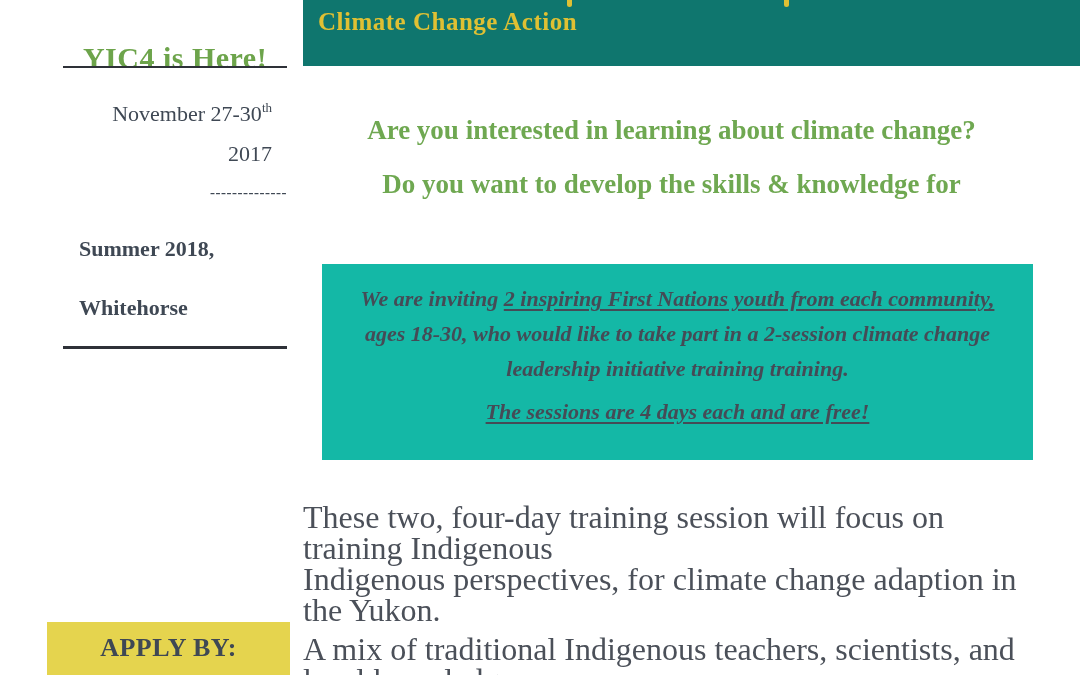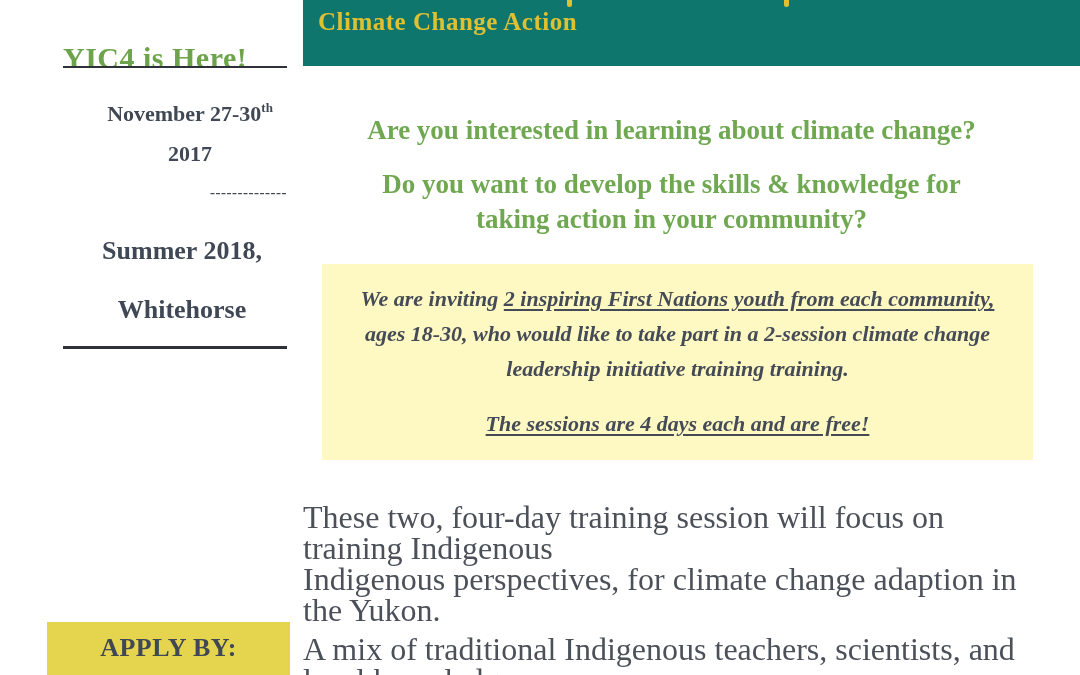--- a/index.html
+++ b/index.html
@@ -9,42 +9,42 @@
     height: 675px;
     background: #ffffff;
     overflow: hidden;
     font-family: "Liberation Serif", serif;
   }
   .page p { margin: 0; }
 
   
   .flyer-title {
     position: absolute; left: 63px; top: 5px; width: 224px;
-    font-size: 30px; font-weight: bold;
+    text-align: center; font-size: 30px; font-weight: bold;
     color: #6da44b; letter-spacing: 0.5px; margin-top: 36px;
   }
   .divider { position: absolute; left: 63px; width: 224px; }
   .divider-top { top: 66px; border-top: 2px solid #2e3138; }
   .divider-bottom { top: 346px; border-top: 3px solid #2e3138; }
 
   .session1-dates {
-    position: absolute; left: 78px; top: 88px; width: 224px;
-    text-align: center; font-size: 22px; font-weight: bold;
+    position: absolute; left: 48px; top: 88px; width: 224px;
+    text-align: right; font-size: 22px; font-weight: normal;
     color: #3f4854; line-height: 40px;
   }
   .session1-dates sup { font-size: 13px; vertical-align: 9px; }
 
   .dashed-divider {
     position: absolute; left: 63px; top: 184px; width: 224px;
     text-align: right; font-size: 15px; font-weight: bold;
     letter-spacing: 0.5px; color: #3f4854;
   }
   .session2-date, .session2-location {
-    position: absolute; left: 70px; width: 224px;
-    text-align: center; font-size: 26px; font-weight: bold; color: #3f4854;
+    position: absolute; left: 79px; width: 224px;
+    text-align: left; font-size: 22px; font-weight: bold; color: #3f4854;
   }
   .session2-date { top: 236px; }
   .session2-location { top: 295px; }
 
   .apply-box {
     position: absolute; left: 47px; top: 622px; width: 243px; height: 90px;
     background: #e5d44e; text-align: center; box-sizing: border-box;
     padding-top: 11px; font-size: 26px; font-weight: bold;
     color: #3f4854; letter-spacing: 0.5px;
   }
@@ -69,25 +69,25 @@
   .question {
     position: absolute; left: 303px; width: 737px;
     text-align: center; font-weight: bold; color: #6fa851; font-size: 27px;
   }
   .question-1 { top: 115px; }
   .question-2 { top: 167px; line-height: 35px; }
 
   
   .invite-box {
     position: absolute; left: 322px; top: 264px; width: 711px; height: 196px;
-    background: #fef9c3; box-sizing: border-box; padding-top: 17px;
+    background: #14b8a6; box-sizing: border-box; padding-top: 17px;
     text-align: center; font-style: italic; font-weight: bold;
     font-size: 22px; color: #454b56; line-height: 35px;
   }
-  .invite-box .sessions-line { margin-top: 20px; }
+  .invite-box .sessions-line { margin-top: 8px; }
   .underlined { text-decoration: underline; text-underline-offset: 3px; }
 
   
   .body-text {
     position: absolute; left: 303px; width: 725px;
     font-size: 32px; line-height: 31px; color: #4b5059;
   }
   .paragraph-1 { top: 502px; }
   .paragraph-2 { top: 634px; }
 </style>
@@ -117,21 +117,20 @@
 
   <div class="header-band">
     <span class="descender d1"></span>
     <span class="descender d2"></span>
     <div class="band-subtitle">Climate Change Action</div>
   </div>
 
   <div class="question question-1">Are you interested in learning about climate change?</div>
   <div class="question question-2">
     <p>Do you want to develop the skills &amp; knowledge for</p>
-    <p>taking action in your community?</p>
   </div>
 
   <div class="invite-box">
     <p><span>We are inviting </span><span class="underlined">2 inspiring First Nations youth from each community,</span></p>
     <p>ages 18-30, who would like to take part in a 2-session climate change</p>
     <p>leadership initiative training training.</p>
     <p class="sessions-line"><span class="underlined">The sessions are 4 days each and are free!</span></p>
   </div>
 
   <div class="body-text paragraph-1">

